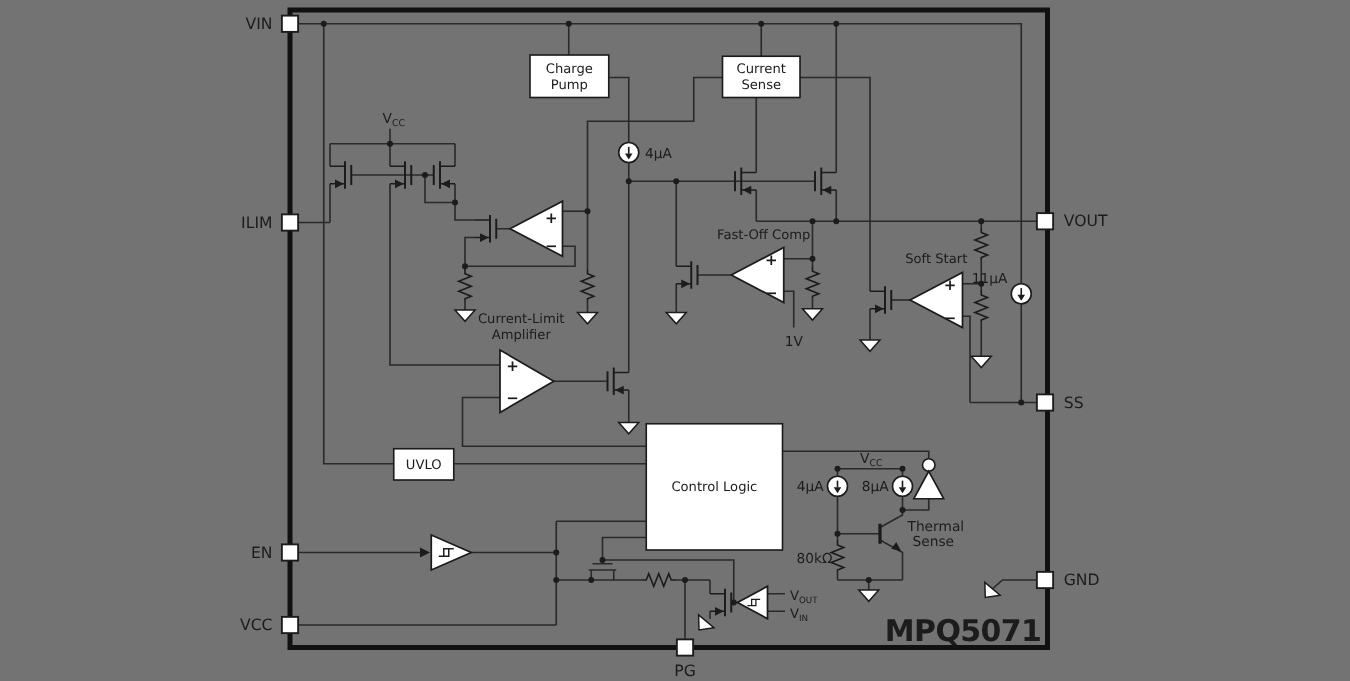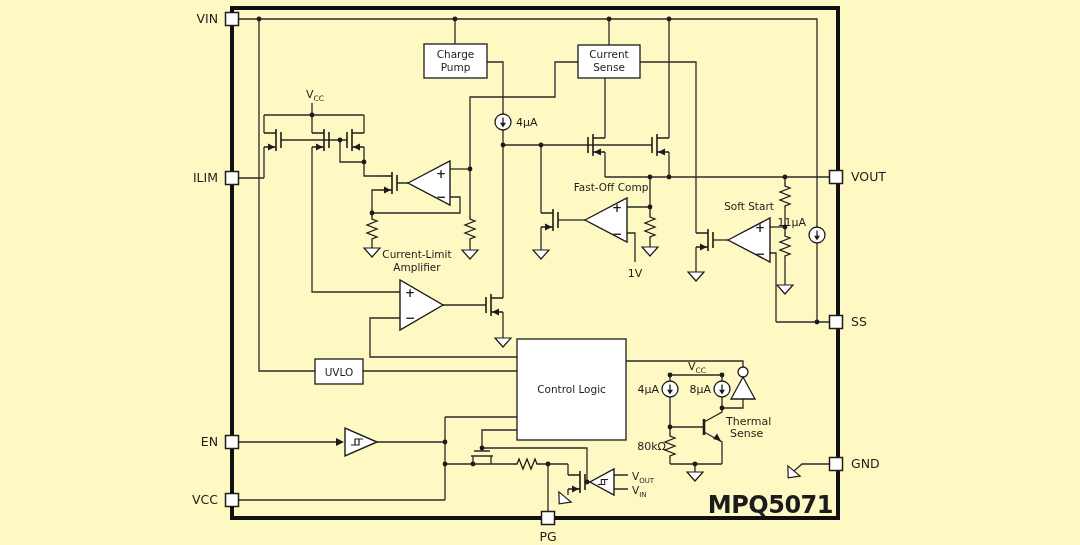--- a/index.html
+++ b/index.html
@@ -1,16 +1,16 @@
 <!DOCTYPE html>
 <html><head>
 <meta charset="utf-8">
 <style>
   html,body{margin:0;padding:0;background:#ffffff;}
-  .stage{width:1080px;height:545px;position:relative;background:#fef9c3;font-family:"DejaVu Sans",sans-serif;}
+  .stage{width:1080px;height:545px;position:relative;background:#737373;font-family:"DejaVu Sans",sans-serif;}
   svg text{font-family:"DejaVu Sans","Liberation Sans",sans-serif;fill:#1c1c1c;}
   .lbl{font-size:11px;}
   .pinlbl{font-size:12.5px;}
   .blklbl{font-size:10.5px;}
   .partlbl{font-size:24px;font-weight:bold;letter-spacing:-0.5px;}
   .pm{font-size:12px;font-weight:bold;}
 </style>
 </head>
 <body>
 

